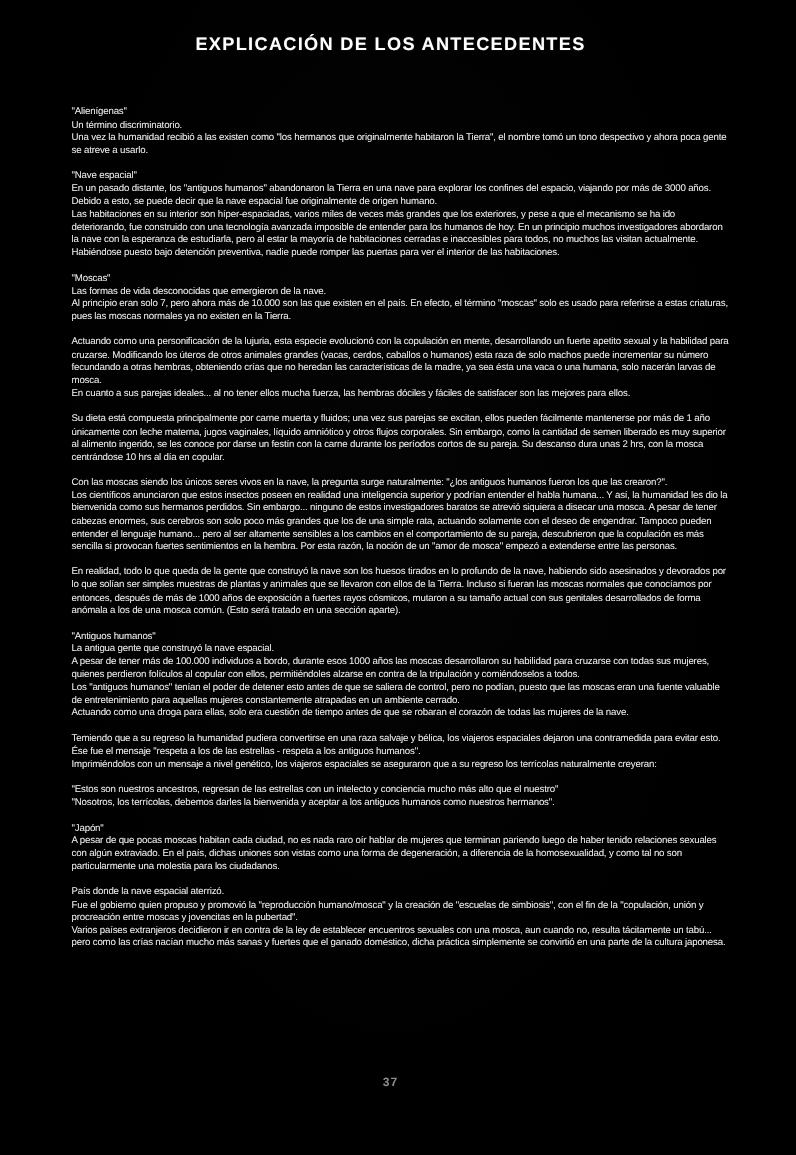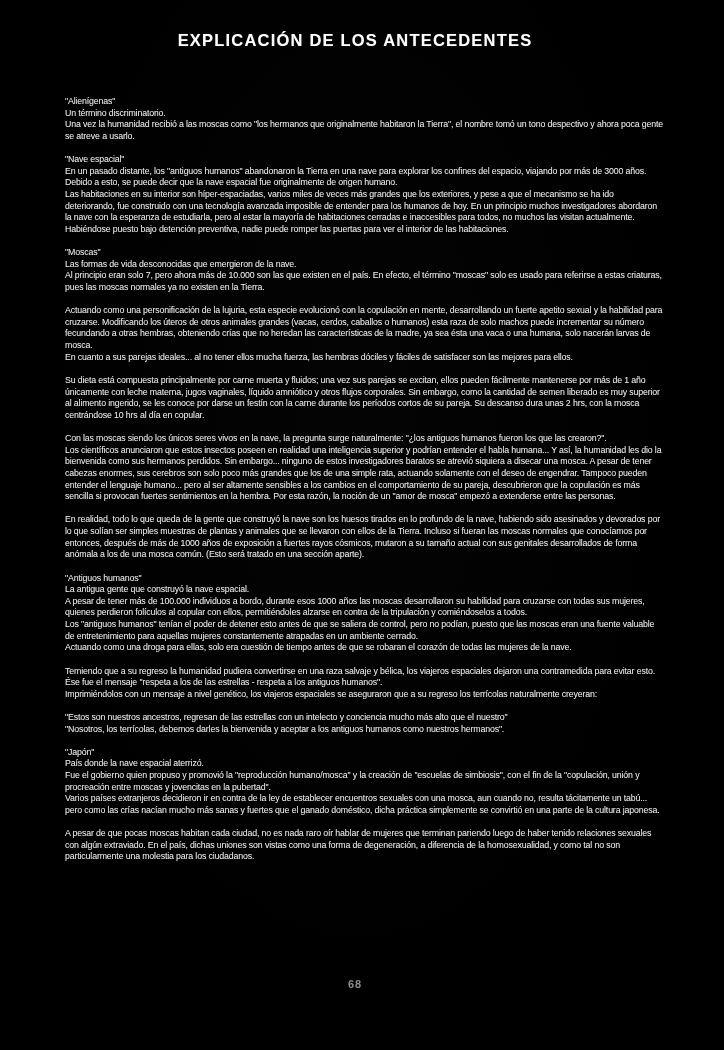--- a/index.html
+++ b/index.html
@@ -63,21 +63,21 @@
 </head>
 <body>
 
 <div class="page">
   <h1 class="title">EXPLICACIÓN DE LOS ANTECEDENTES</h1>
 
   <main class="body-text" id="sections-root">
       <section class="section">
         <div class="heading">"Alienígenas"</div>
         <p class="para">Un término discriminatorio.
-Una vez la humanidad recibió a las moscas como "los hermanos que originalmente habitaron la Tierra", el nombre tomó un tono despectivo y ahora poca gente se atreve a usarlo.</p>
+Una vez la humanidad recibió a las existen como "los hermanos que originalmente habitaron la Tierra", el nombre tomó un tono despectivo y ahora poca gente se atreve a usarlo.</p>
       </section>
       <section class="section">
         <div class="heading">"Nave espacial"</div>
         <p class="para">En un pasado distante, los "antiguos humanos" abandonaron la Tierra en una nave para explorar los confines del espacio, viajando por más de 3000 años.
 Debido a esto, se puede decir que la nave espacial fue originalmente de origen humano.
 Las habitaciones en su interior son híper-espaciadas, varios miles de veces más grandes que los exteriores, y pese a que el mecanismo se ha ido deteriorando, fue construido con una tecnología avanzada imposible de entender para los humanos de hoy. En un principio muchos investigadores abordaron la nave con la esperanza de estudiarla, pero al estar la mayoría de habitaciones cerradas e inaccesibles para todos, no muchos las visitan actualmente.
 Habiéndose puesto bajo detención preventiva, nadie puede romper las puertas para ver el interior de las habitaciones.</p>
       </section>
       <section class="section">
         <div class="heading">"Moscas"</div>
@@ -97,21 +97,21 @@
 Los "antiguos humanos" tenían el poder de detener esto antes de que se saliera de control, pero no podían, puesto que las moscas eran una fuente valuable de entretenimiento para aquellas mujeres constantemente atrapadas en un ambiente cerrado.
 Actuando como una droga para ellas, solo era cuestión de tiempo antes de que se robaran el corazón de todas las mujeres de la nave.</p>
         <p class="para">Temiendo que a su regreso la humanidad pudiera convertirse en una raza salvaje y bélica, los viajeros espaciales dejaron una contramedida para evitar esto.
 Ése fue el mensaje "respeta a los de las estrellas - respeta a los antiguos humanos".
 Imprimiéndolos con un mensaje a nivel genético, los viajeros espaciales se aseguraron que a su regreso los terrícolas naturalmente creyeran:</p>
         <p class="para">"Estos son nuestros ancestros, regresan de las estrellas con un intelecto y conciencia mucho más alto que el nuestro"
 "Nosotros, los terrícolas, debemos darles la bienvenida y aceptar a los antiguos humanos como nuestros hermanos".</p>
       </section>
       <section class="section">
         <div class="heading">"Japón"</div>
+        <p class="para">A pesar de que pocas moscas habitan cada ciudad, no es nada raro oír hablar de mujeres que terminan pariendo luego de haber tenido relaciones sexuales con algún extraviado. En el país, dichas uniones son vistas como una forma de degeneración, a diferencia de la homosexualidad, y como tal no son particularmente una molestia para los ciudadanos.</p>
         <p class="para">País donde la nave espacial aterrizó.
 Fue el gobierno quien propuso y promovió la "reproducción humano/mosca" y la creación de "escuelas de simbiosis", con el fin de la "copulación, unión y procreación entre moscas y jovencitas en la pubertad".
 Varios países extranjeros decidieron ir en contra de la ley de establecer encuentros sexuales con una mosca, aun cuando no, resulta tácitamente un tabú... pero como las crías nacían mucho más sanas y fuertes que el ganado doméstico, dicha práctica simplemente se convirtió en una parte de la cultura japonesa.</p>
-        <p class="para">A pesar de que pocas moscas habitan cada ciudad, no es nada raro oír hablar de mujeres que terminan pariendo luego de haber tenido relaciones sexuales con algún extraviado. En el país, dichas uniones son vistas como una forma de degeneración, a diferencia de la homosexualidad, y como tal no son particularmente una molestia para los ciudadanos.</p>
       </section>
     </main>
 
-  <div class="page-number">68</div>
+  <div class="page-number">37</div>
 </div>
 
 </body></html>

